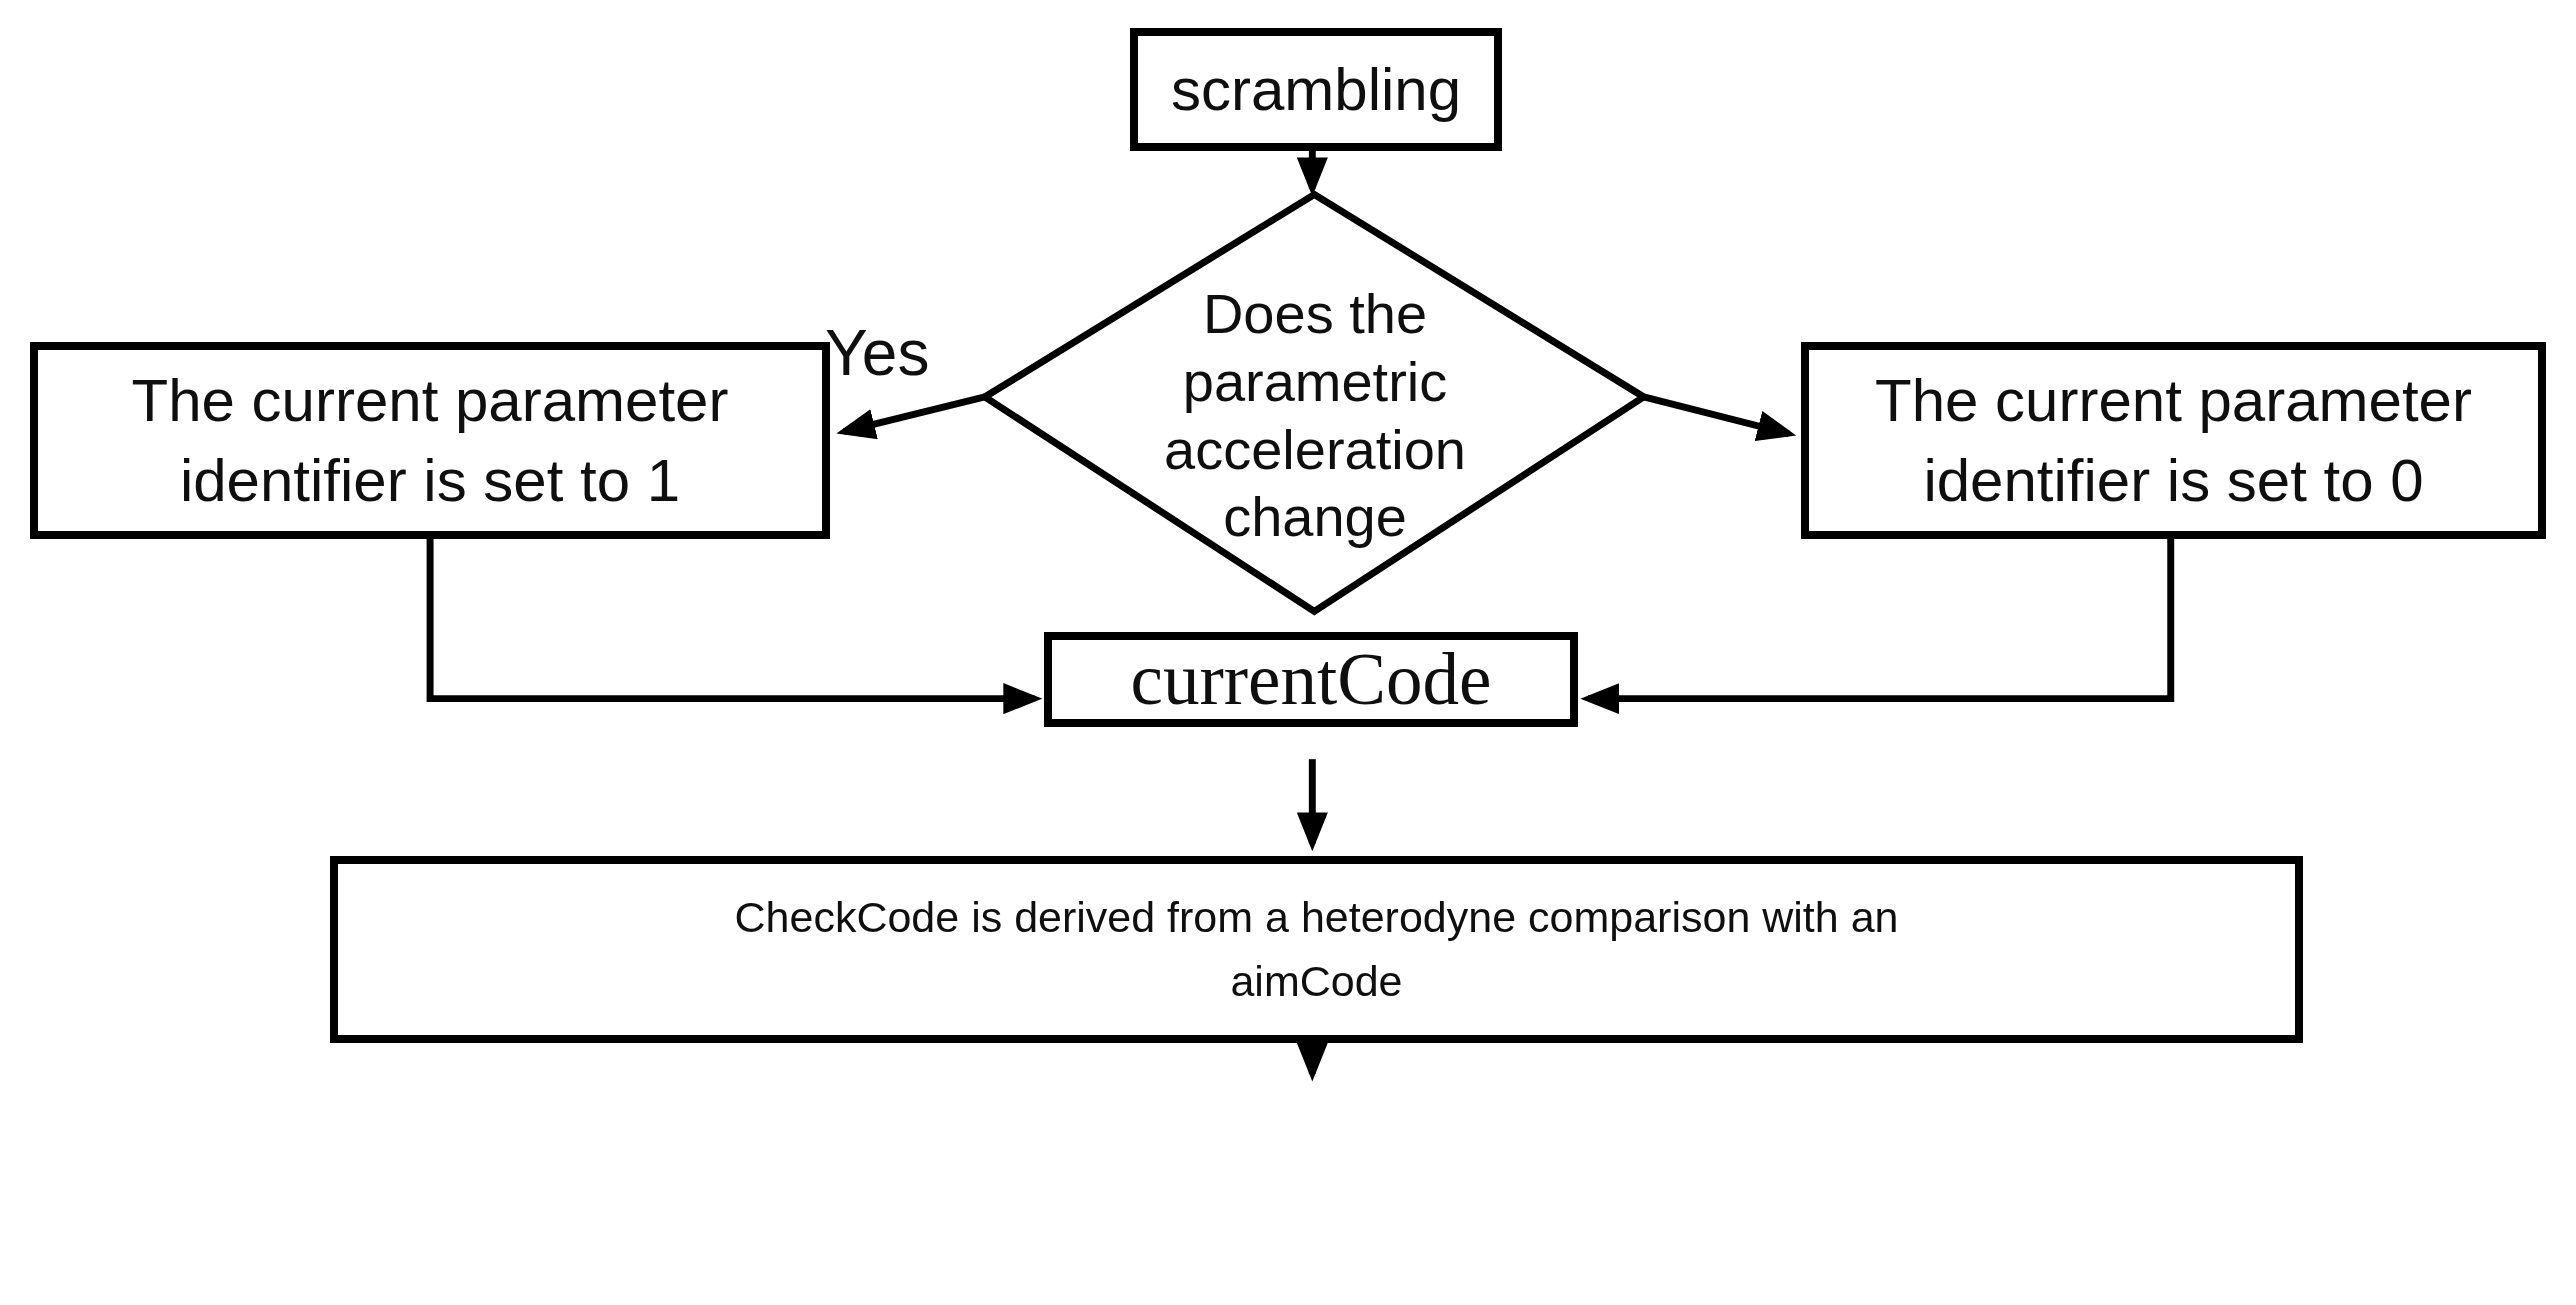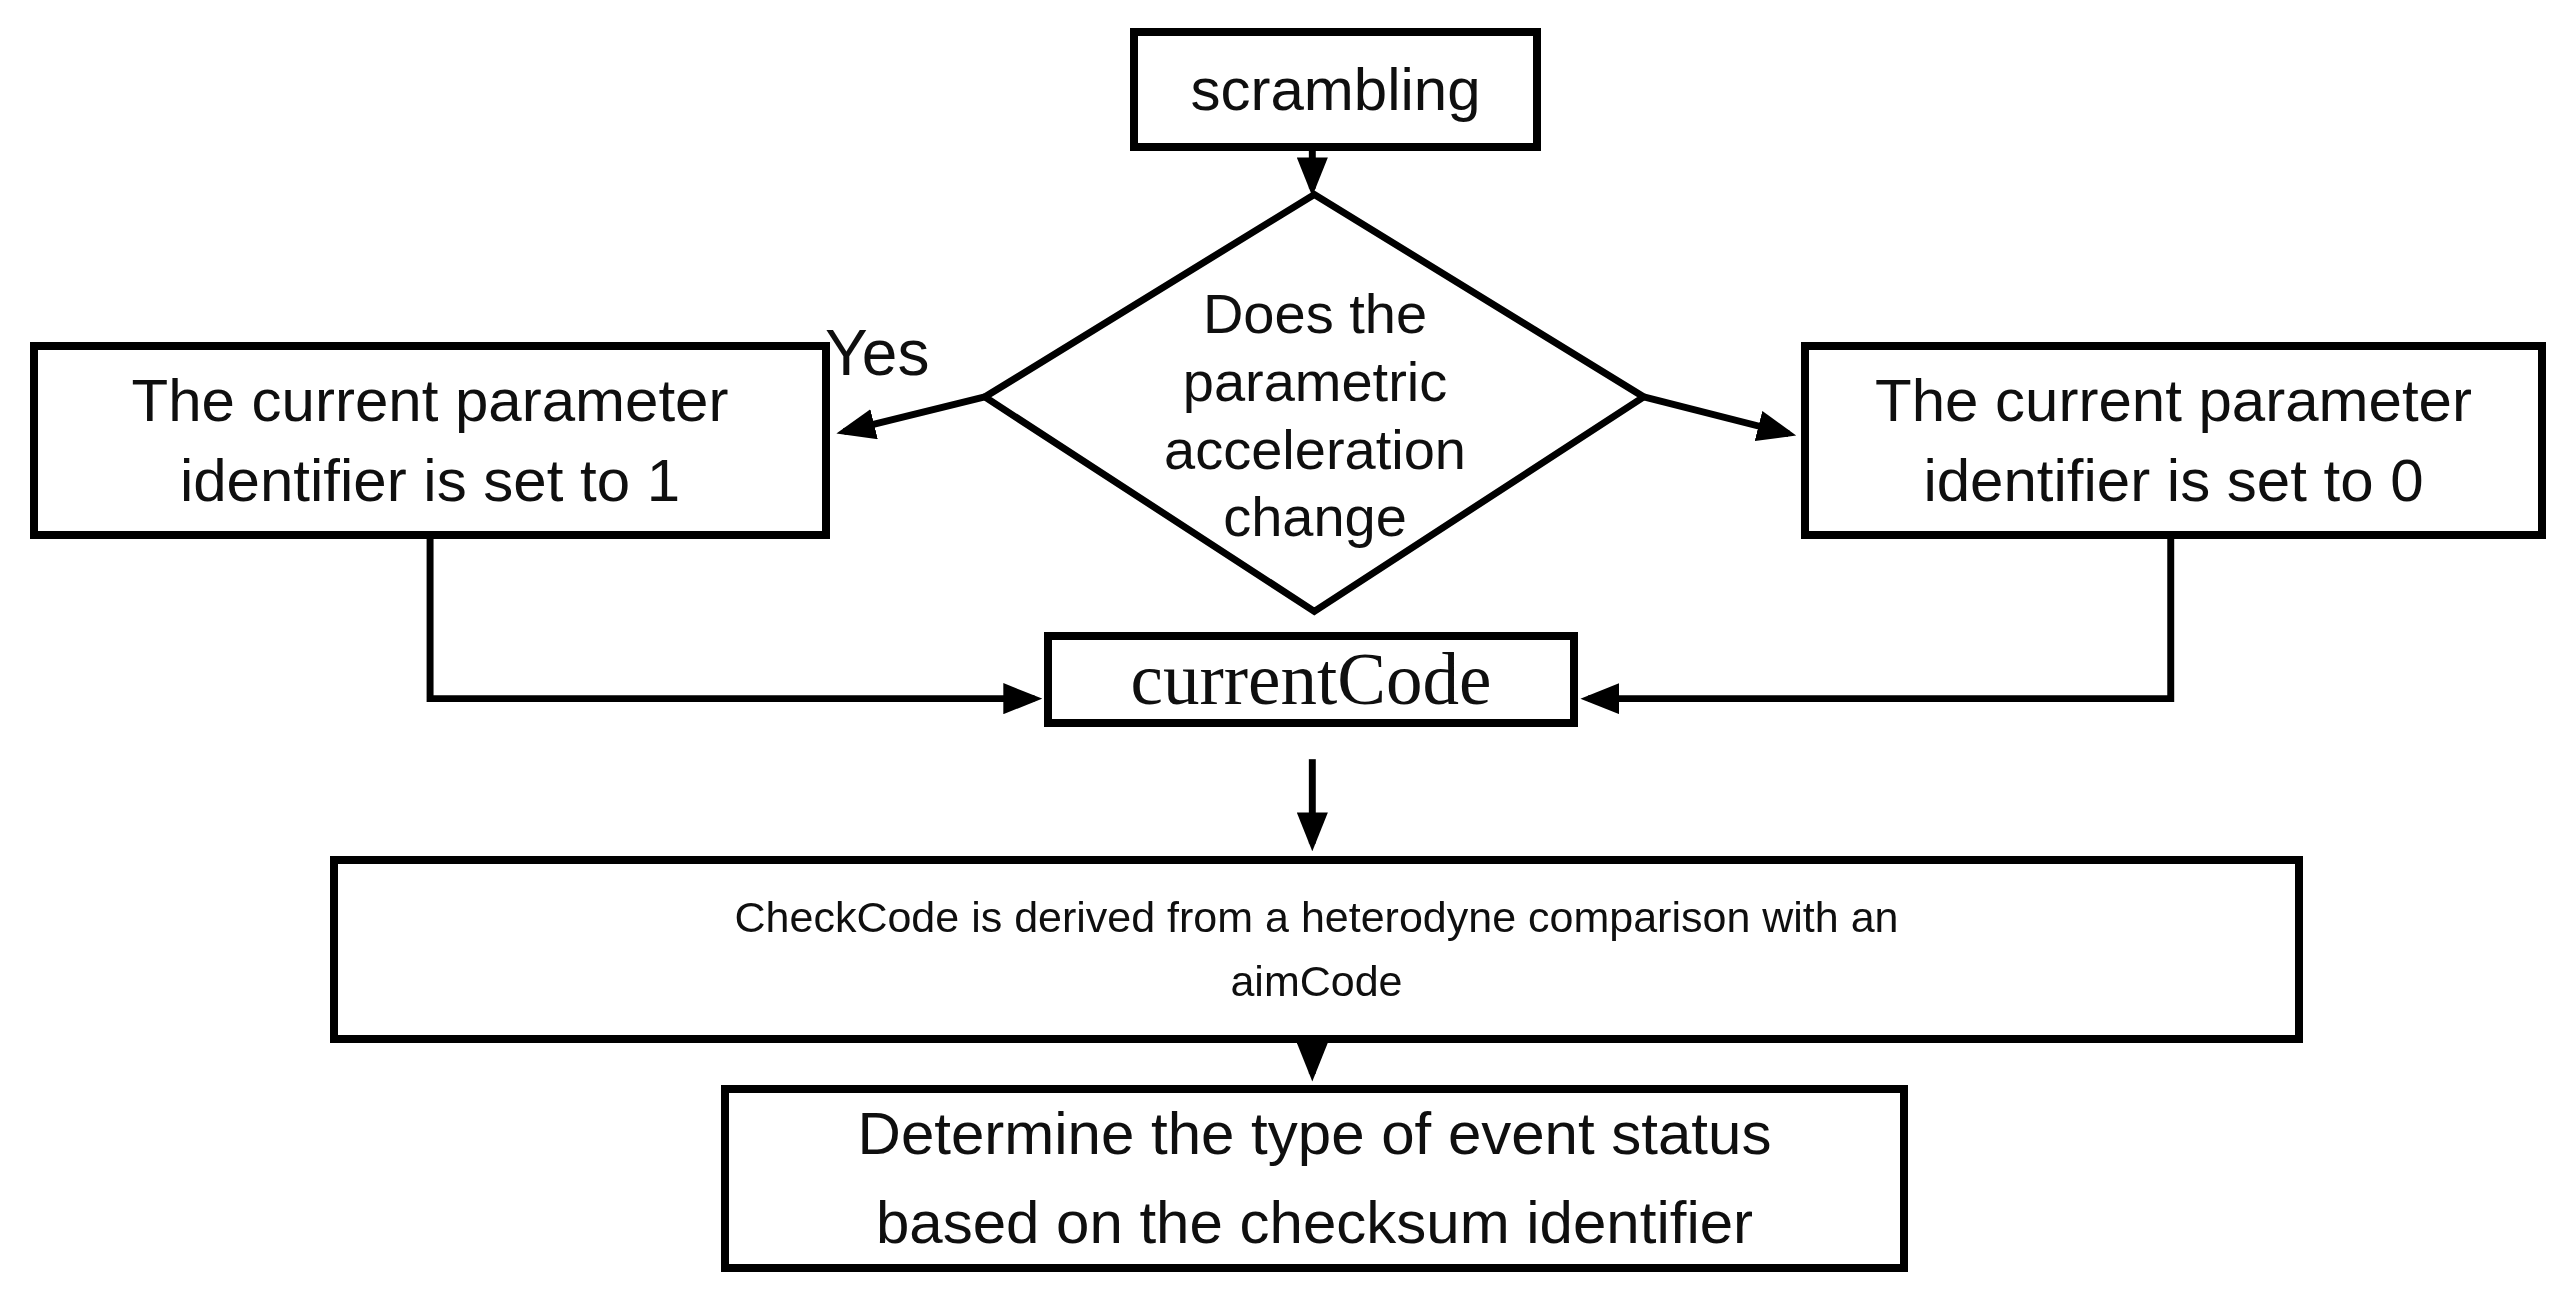--- a/index.html
+++ b/index.html
@@ -29,21 +29,21 @@
     border: 8px solid #000000;
     background: #ffffff;
     display: flex;
     align-items: center;
     justify-content: center;
     text-align: center;
     white-space: pre-line;
     line-height: 1.33;
   }
   .node-start {
-    left: 1130px; top: 28px; width: 411px; height: 123px;
+    left: 1130px; top: 28px; width: 372px; height: 123px;
     font-size: 60px;
   }
   .node-yes-branch {
     left: 30px; top: 342px; width: 800px; height: 197px;
     font-size: 60px;
   }
   .node-no-branch {
     left: 1801px; top: 342px; width: 745px; height: 197px;
     font-size: 60px;
   }
@@ -124,20 +124,18 @@
 identifier is set to 1</div>
 
   <div class="node node-no-branch">The current parameter
 identifier is set to 0</div>
 
   <div class="node node-current-code">currentCode</div>
 
   <div class="node node-check-code">CheckCode is derived from a heterodyne comparison with an
 aimCode</div>
 
-  <div class="node node-determine">Determine the type of event status
-based on the checksum identifier</div>
 
   <div class="edge-label edge-label-yes">Yes</div>
 
 
 </div>
 
 
 </body></html>

